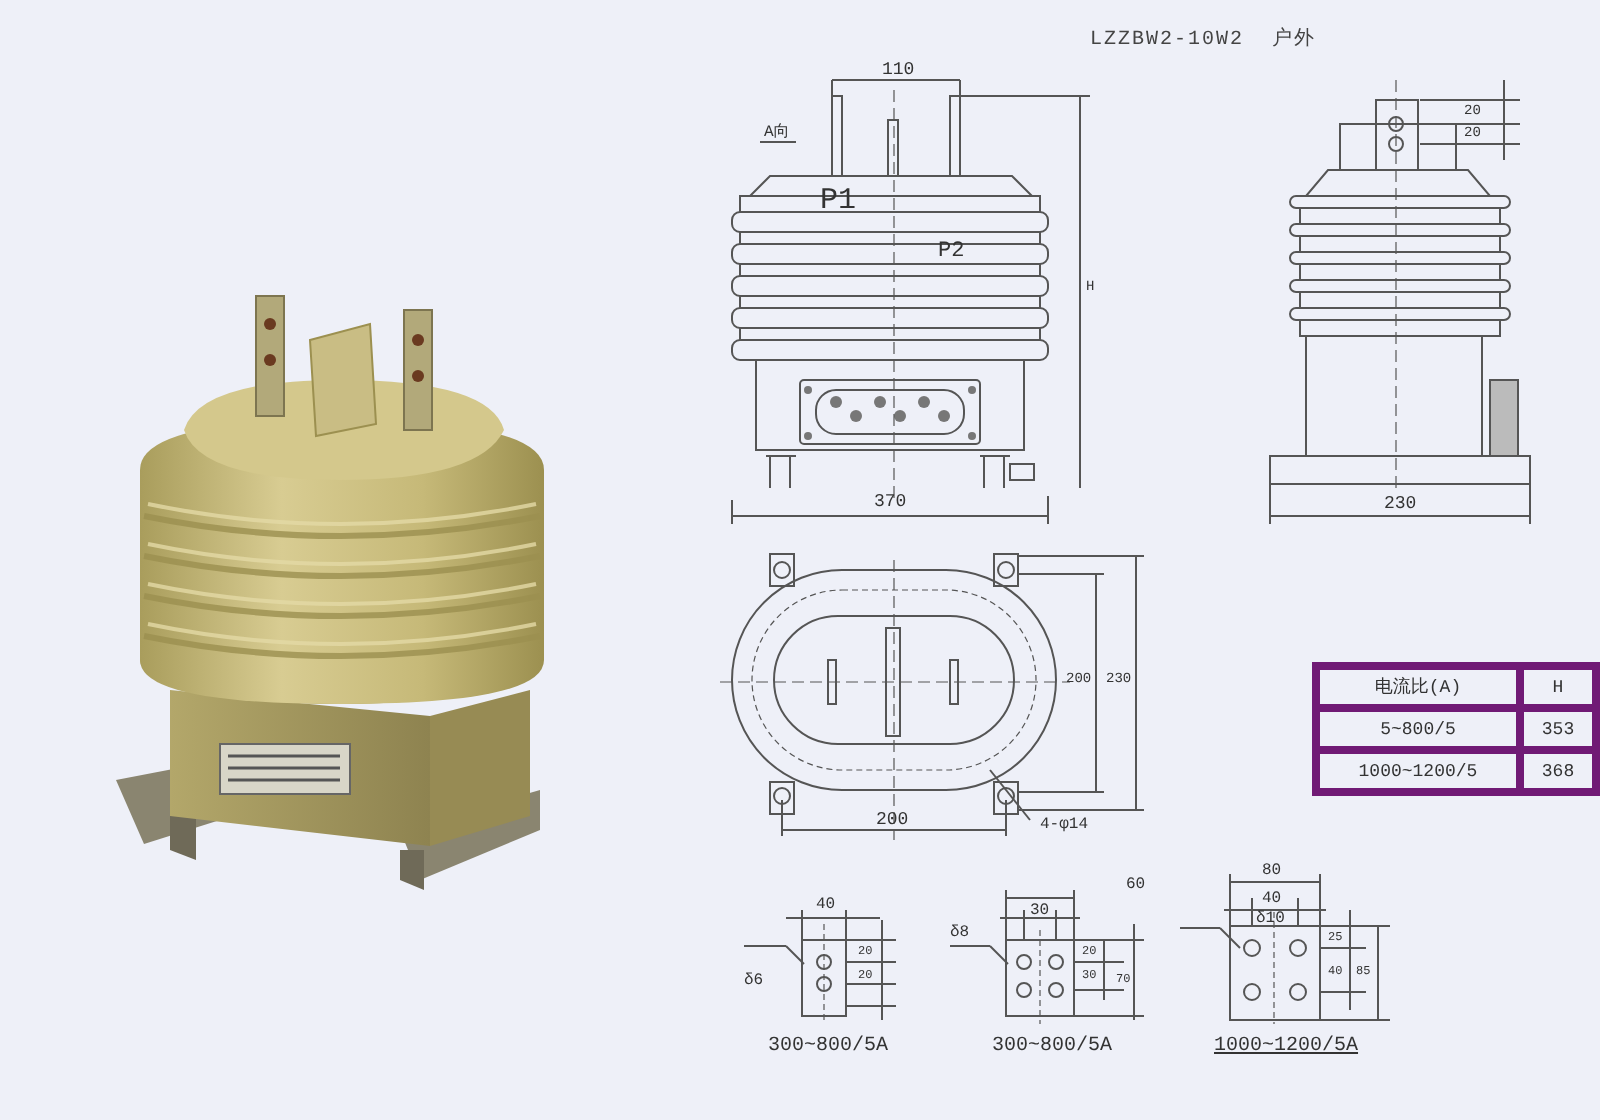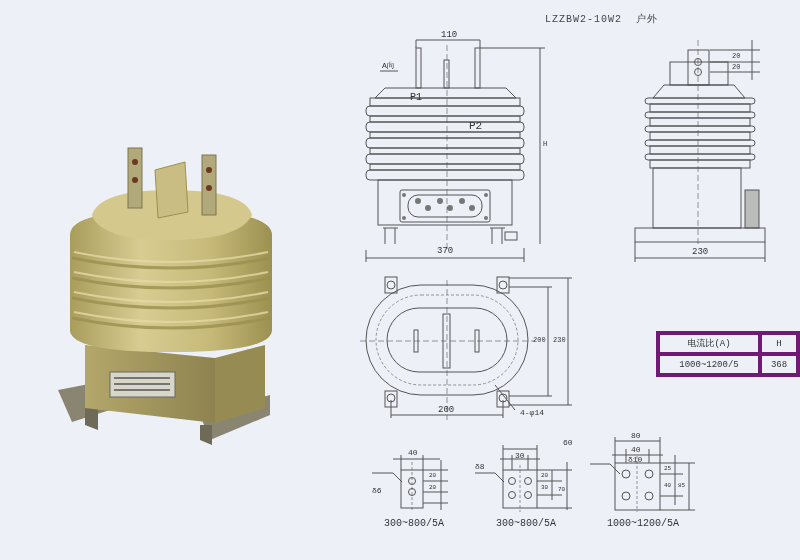--- a/index.html
+++ b/index.html
@@ -250,41 +250,45 @@
       <line x1="675" y1="455" x2="675" y2="505"></line>
         <line x1="689" y1="463" x2="689" y2="510"></line>
       <line x1="590" y1="464" x2="610" y2="464"></line>
         <line x1="610" y1="464" x2="620" y2="474"></line>
     </g>
   </g>
 </svg>
 
 <span class="lbl" style="left:441px;top:30px;">110</span>
 <span class="lbl" style="left:382px;top:60px;font-size:8px;">A向</span>
-<span class="lbl" style="left:410px;top:92px;font-size:10px;">P1</span>
+<span class="lbl" style="left:410px;top:92px;font-size:15px;">P1</span>
 <span class="lbl" style="left:469px;top:92px;font-size:11px;margin-top:28px;">P2</span>
 <span class="lbl" style="left:543px;top:140px;font-size:7px;">H</span>
 <span class="lbl" style="left:437px;top:246px;">370</span>
 
 <span class="lbl" style="left:732px;top:52px;font-size:7px;">20</span>
 <span class="lbl" style="left:732px;top:63px;font-size:7px;">20</span>
 <span class="lbl" style="left:692px;top:247px;">230</span>
 
 <span class="lbl" style="left:438px;top:405px;">200</span>
 <span class="lbl" style="left:533px;top:336px;font-size:7px;">200</span>
 <span class="lbl" style="left:553px;top:336px;font-size:7px;">230</span>
 <span class="lbl" style="left:520px;top:408px;font-size:8px;">4-φ14</span>
 
 <table class="ratio">
   <tbody>
       <tr>
     <td style="width:86px;">电流比(A)</td>
     <td style="width:22px;">H</td>
   </tr>
   <tr>
+    <td>5~800/5</td>
+    <td>353</td>
+  </tr>
+  <tr>
     <td>1000~1200/5</td>
     <td>368</td>
   </tr>
 </tbody>
   </table>
 
 <span class="lbl" style="left:372px;top:462px;font-size:8px;margin-top:24px;">δ6</span>
 <span class="lbl" style="left:408px;top:448px;font-size:8px;">40</span>
 <span class="lbl" style="left:429px;top:472px;font-size:6px;">20</span>
 <span class="lbl" style="left:429px;top:484px;font-size:6px;">20</span>
@@ -297,13 +301,13 @@
 <span class="lbl" style="left:541px;top:484px;font-size:6px;">30</span>
 <span class="lbl" style="left:558px;top:486px;font-size:6px;">70</span>
 <span class="cap" style="left:496px;top:518px;">300~800/5A</span>
 
 <span class="lbl" style="left:596px;top:455px;font-size:8px;margin-left:32px;">δ10</span>
 <span class="lbl" style="left:631px;top:431px;font-size:8px;">80</span>
 <span class="lbl" style="left:631px;top:445px;font-size:8px;">40</span>
 <span class="lbl" style="left:664px;top:465px;font-size:6px;">25</span>
 <span class="lbl" style="left:664px;top:482px;font-size:6px;">40</span>
 <span class="lbl" style="left:678px;top:482px;font-size:6px;">85</span>
-<span class="cap" style="left:607px;top:518px;">1000~1200/5A</span>
+<span class="cap" style="left:607px;top:518px;text-decoration:underline;">1000~1200/5A</span>
 
 </body></html>

